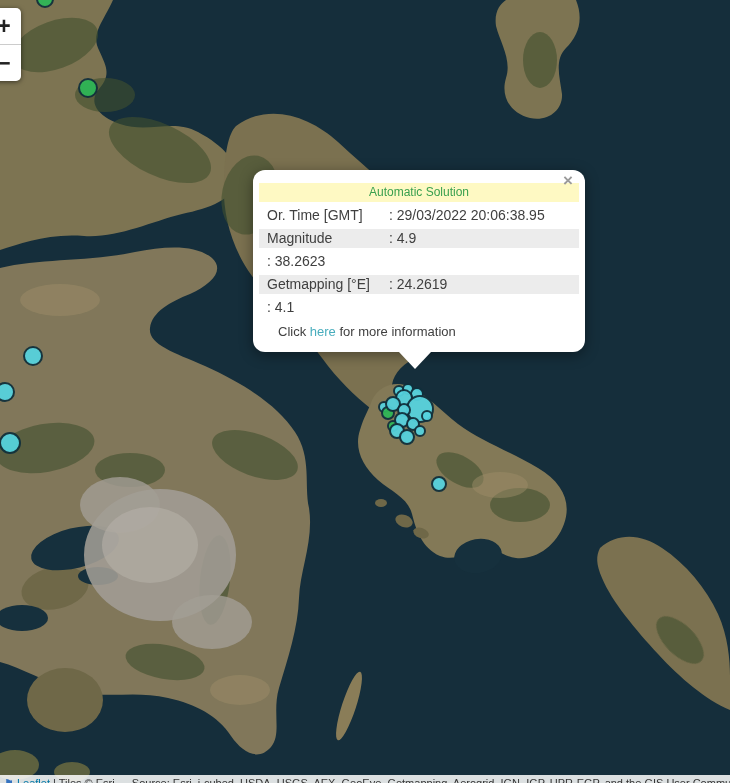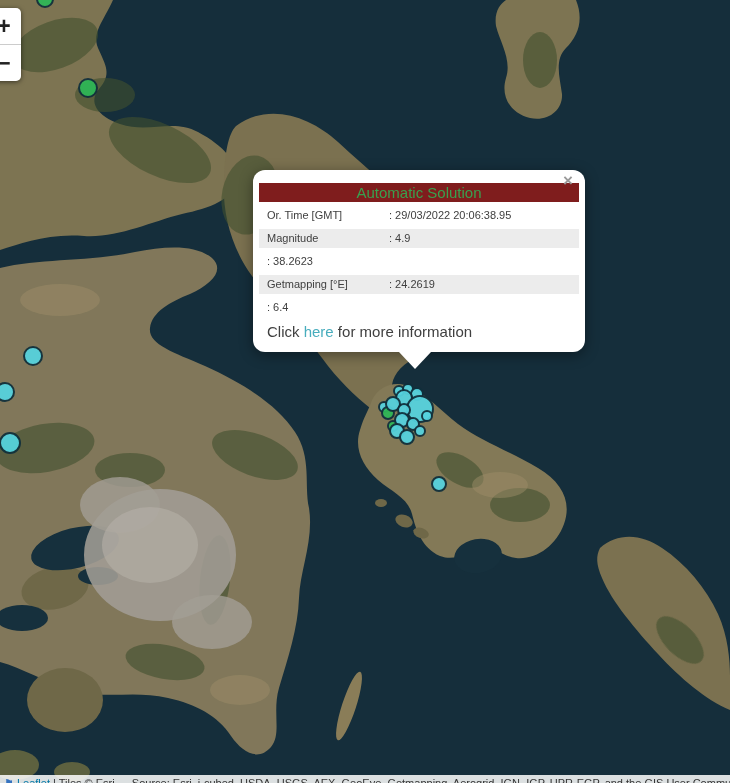--- a/index.html
+++ b/index.html
@@ -25,28 +25,28 @@
   
   .popup{position:absolute;left:253px;top:170px;width:332px;z-index:20;
          background:#fff;border-radius:12px;box-shadow:0 3px 14px rgba(0,0,0,.4);
          padding:13px 6px 11px 6px;box-sizing:border-box;color:#404040;}
   .popup-tail{position:absolute;left:146px;top:100%;width:0;height:0;
               border-left:16px solid transparent;border-right:16px solid transparent;
               border-top:17px solid #fff;}
   .popup-close{position:absolute;top:3px;right:9px;width:16px;height:16px;
                font:bold 17px/16px "Liberation Sans",sans-serif;color:#9a9a9a;
                text-align:center;cursor:pointer;}
-  .popup-title{height:19px;margin:0 0 4px 0;background:#7f1d1d;
-               text-align:center;font-size:15px;line-height:19px;color:#39a04f;}
-  .popup-row{display:flex;height:19px;line-height:19px;font-size:11px;
+  .popup-title{height:19px;margin:0 0 4px 0;background:#fef9c3;
+               text-align:center;font-size:12px;line-height:19px;color:#39a04f;}
+  .popup-row{display:flex;height:19px;line-height:19px;font-size:14px;
              padding:0 0 0 8px;margin:4px 0;justify-content:center;}
   .popup-row:nth-child(even){background:#ececec;}
   .popup-row .lbl{flex:0 0 122px;}
   .popup-row .val{flex:1;white-space:nowrap;}
-  .popup-footer{font-size:15px;line-height:19px;padding-left:8px;margin-top:5px;}
+  .popup-footer{font-size:13px;line-height:19px;padding-left:8px;margin-top:5px;margin-left:11px;}
   .popup-footer a{color:#48adbd;text-decoration:none;cursor:pointer;}
 
   
   .attribution{position:absolute;left:0;bottom:-8px;width:730px;height:16px;z-index:30;
                background:rgba(255,255,255,.85);font-size:11px;line-height:15px;
                color:#333;padding:1px 0 0 4px;box-sizing:border-box;
                white-space:nowrap;overflow:hidden;}
   .attribution a{color:#0078a8;text-decoration:none;cursor:pointer;}
   .attribution .flag{color:#3573c0;}
 </style>
@@ -178,21 +178,21 @@
         <span class="val">: 4.9</span>
       </div>
       <div class="popup-row">
         <span class="val">: 38.2623</span>
       </div>
       <div class="popup-row">
         <span class="lbl">Getmapping [°E]</span>
         <span class="val">: 24.2619</span>
       </div>
       <div class="popup-row">
-        <span class="val">: 6.4</span>
+        <span class="val">: 4.1</span>
       </div>
     </div>
     <div class="popup-footer"><span>Click </span><a>here</a><span> for more information</span></div>
     <div class="popup-tail"></div>
   </div>
 
   <div class="attribution"><span class="flag">⚑</span> <a>Leaflet</a><span> | </span><span>Tiles © Esri — Source: Esri, i-cubed, USDA, USGS, AEX, GeoEye, Getmapping, Aerogrid, IGN, IGP, UPR-EGP, and the GIS User Community</span></div>
 
 </div>
 

